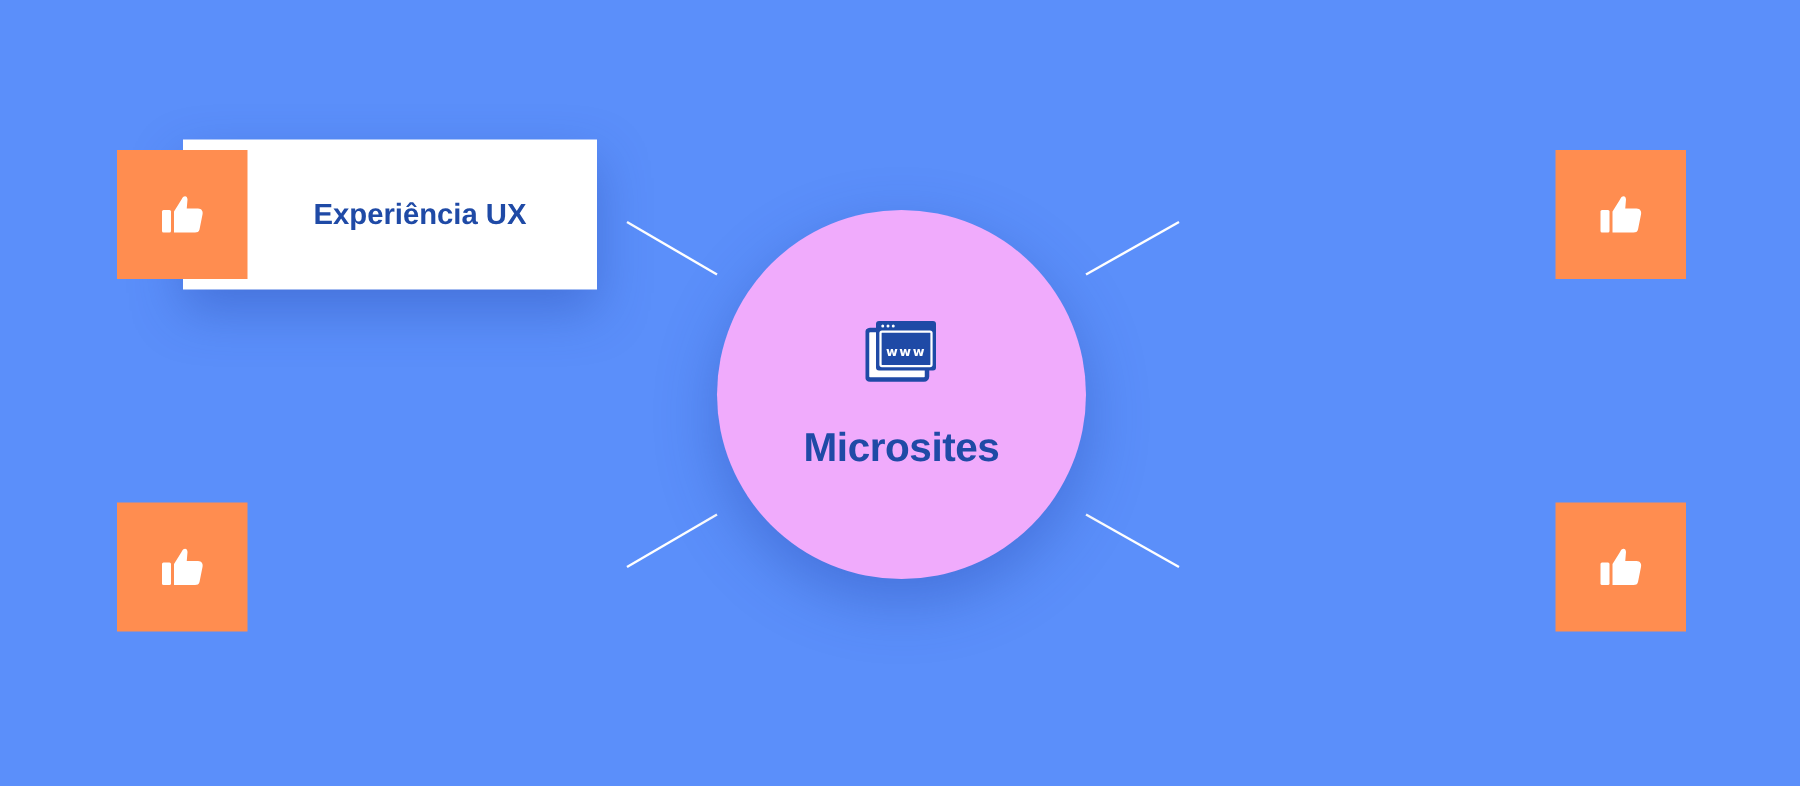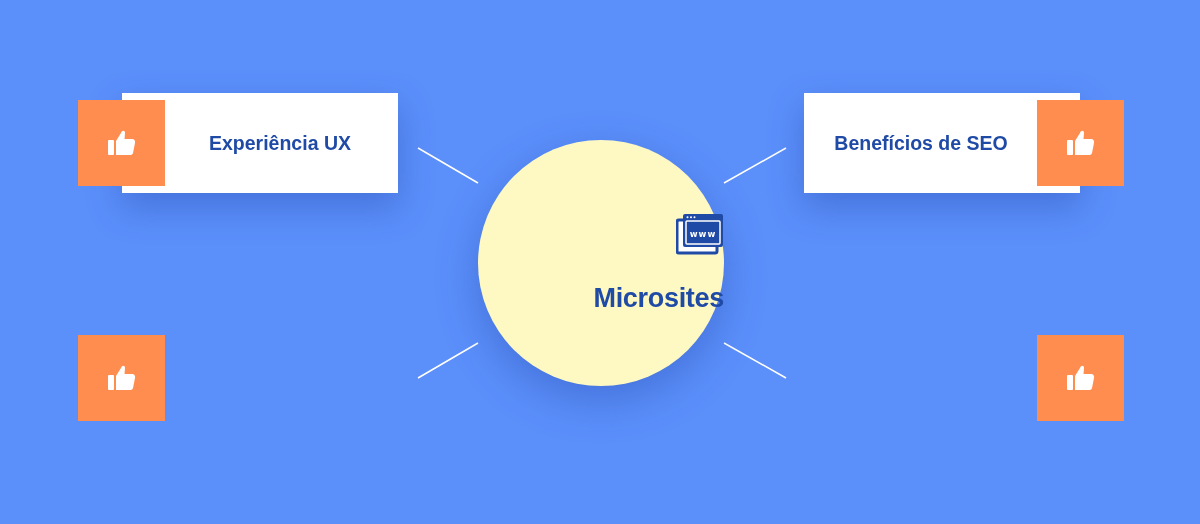--- a/index.html
+++ b/index.html
@@ -38,23 +38,23 @@
     }
     .badge.left { left: 78px; }
     .badge.right { left: 1037px; }
     .badge.top { top: 100px; }
     .badge.bottom { top: 335px; }
     .circle {
       position: absolute;
       left: 478px; top: 140px;
       width: 246px; height: 246px;
       border-radius: 50%;
-      background: #fef9c3;
+      background: #f0abfc;
       box-shadow: 0 14px 40px rgba(30, 60, 160, 0.35);
-      display: flex; flex-direction: column; align-items: flex-end; justify-content: center;
+      display: flex; flex-direction: column; align-items: center; justify-content: center;
     }
     .circle .title {
       color: #1f4aa6;
       font-weight: 700;
       font-size: 27px;
       margin-top: 28px;
       letter-spacing: -0.3px;
     }
     .lines { position: absolute; left: 0; top: 0; }
   </style>
@@ -73,23 +73,20 @@
   <div class="card left top">
     <span class="label">Experiência UX</span>
   </div>
   <div class="badge left top">
     <svg width="32" height="32" viewBox="0 0 32 32">
       <rect x="2" y="13" width="6" height="15" rx="1" fill="#ffffff"></rect>
       <path d="M10 14 L15 6 C16 3 19 3 19 6 L18.5 12 L26 12 C28.5 12 29.5 14 29 16 L27 26 C26.6 27.6 25.5 28 24 28 L10 28 Z" fill="#ffffff"></path>
     </svg>
   </div>
 
-  <div class="card right top">
-    <span class="label">Benefícios de SEO</span>
-  </div>
   <div class="badge right top">
     <svg width="32" height="32" viewBox="0 0 32 32">
       <rect x="2" y="13" width="6" height="15" rx="1" fill="#ffffff"></rect>
       <path d="M10 14 L15 6 C16 3 19 3 19 6 L18.5 12 L26 12 C28.5 12 29.5 14 29 16 L27 26 C26.6 27.6 25.5 28 24 28 L10 28 Z" fill="#ffffff"></path>
     </svg>
   </div>
 
   <div class="badge left bottom">
     <svg width="32" height="32" viewBox="0 0 32 32">
       <rect x="2" y="13" width="6" height="15" rx="1" fill="#ffffff"></rect>

